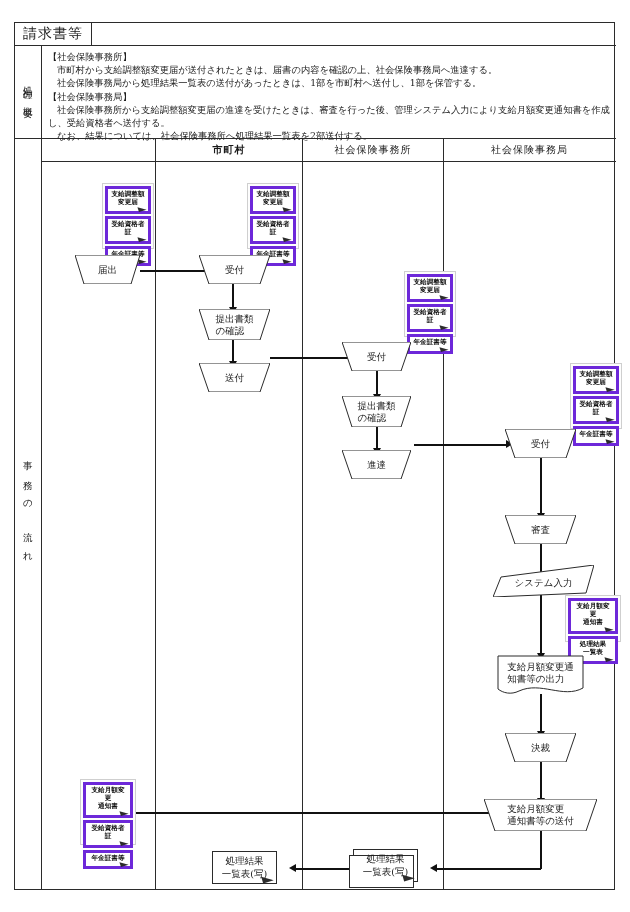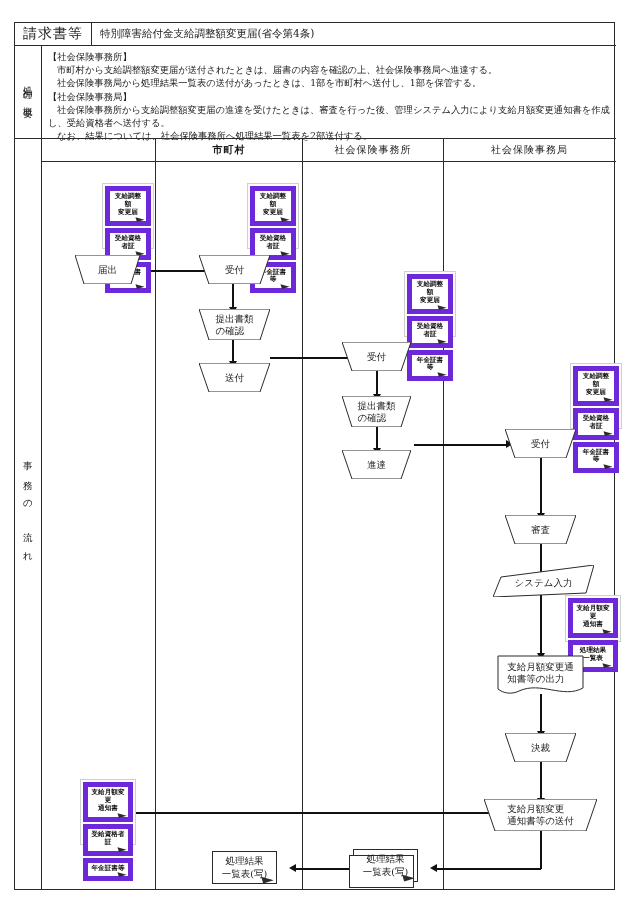--- a/index.html
+++ b/index.html
@@ -95,21 +95,21 @@
   
   .docstack{
     position:absolute;
     border:1px solid #cfcfcf;
     background:#fdfdfd;
     padding:2px;
     box-sizing:border-box;
   }
   .doc{
     position:relative;
-    border:5px solid #6d28d9;
+    border:3px solid #6d28d9;
     background:#ffffff;
     font-size:6.6px;
     line-height:1.2;
     text-align:center;
     padding:2px 3px 4px 3px;
     margin-bottom:2px;
     box-sizing:border-box;
     font-family:"DejaVu Sans","Liberation Sans",sans-serif;
     font-weight:bold;
     color:#111;
@@ -161,21 +161,20 @@
 </style>
 </head>
 <body>
 
 <div class="page">
   <div class="frame">
 
     <div class="hdr-row">
       <div class="hdr-label">請求書等</div>
       <div class="vline" style="left:76px;top:0;height:22px;"></div>
-      <div class="hdr-value">特別障害給付金支給調整額変更届(省令第4条)</div>
     </div>
     <div class="hline" style="left:0;top:22px;width:601px;"></div>
 
     <div class="sum-label">
       <span>処理の概要</span>
     </div>
     <div class="vline" style="left:26px;top:23px;height:92px;"></div>
     <div class="sum-body">
       <p>【社会保険事務所】</p>
       <p class="ind">市町村から支給調整額変更届が送付されたときは、届書の内容を確認の上、社会保険事務局へ進達する。</p>

